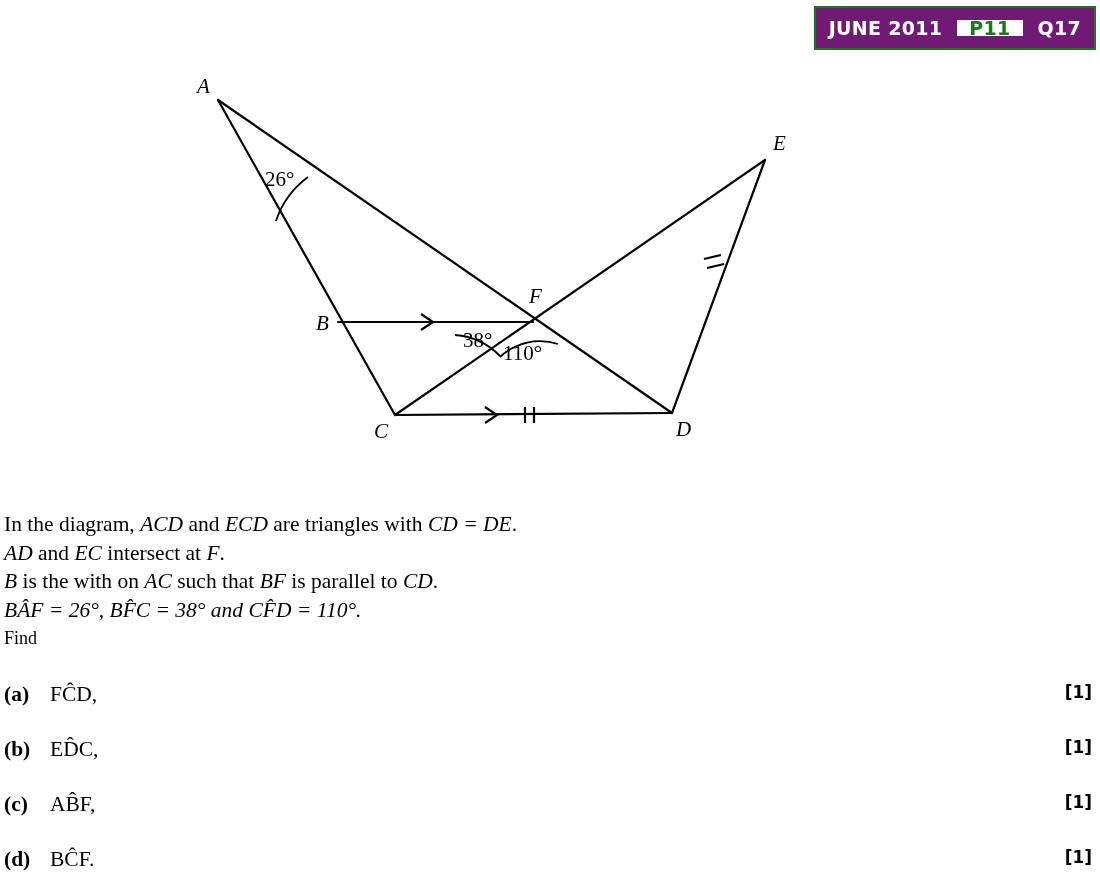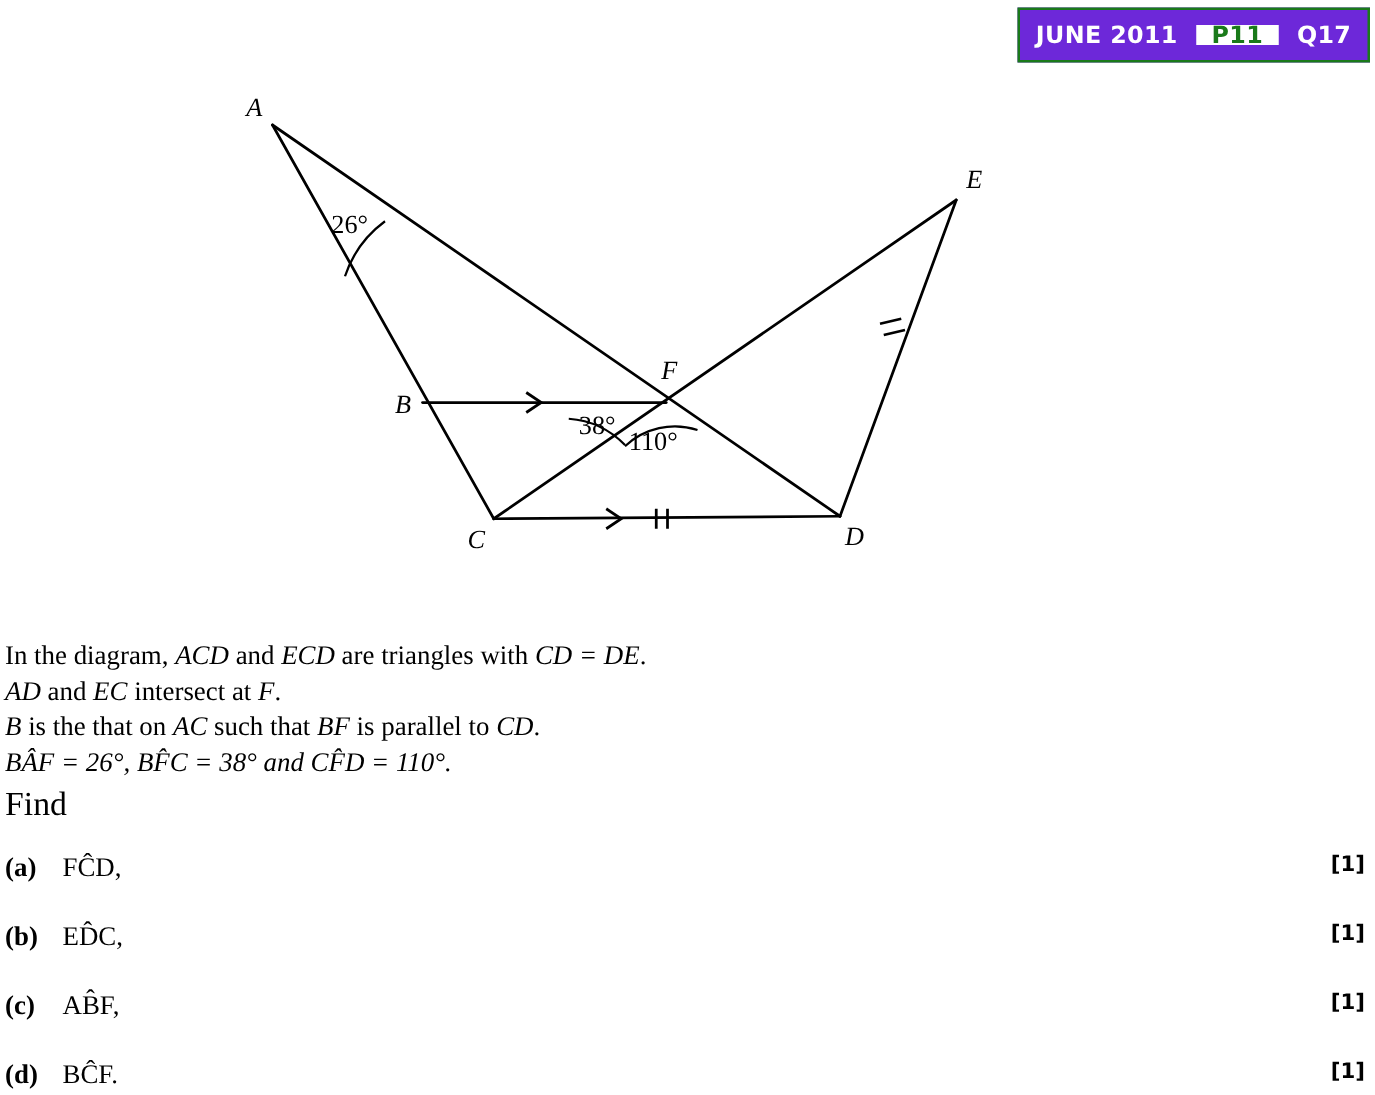--- a/index.html
+++ b/index.html
@@ -16,21 +16,21 @@
     overflow: hidden;
   }
 
   
   .badge {
     position: absolute;
     top: 6px;
     right: 4px;
     display: flex;
     align-items: stretch;
-    background: #6d28d9;
+    background: #701a75;
     border: 2px solid #1a7a1a;
     height: 44px;
     box-sizing: border-box;
     justify-content: space-between;
   }
   .badge-cell {
     display: flex;
     align-items: center;
     justify-content: center;
     font-family: "DejaVu Sans", sans-serif;
@@ -79,21 +79,21 @@
     line-height: 28.5px;
     margin-top: 24px;
   }
   .stem .line { white-space: nowrap; }
   .it { font-style: italic; }
 
   .find {
     position: absolute;
     left: 4px;
     top: 628px;
-    font-size: 27px;
+    font-size: 18px;
   }
 
   .parts {
     position: absolute;
     left: 4px;
     top: 682px;
     width: 1092px;
   }
   .part {
     position: relative;
@@ -187,21 +187,21 @@
 </div>
 
 <div class="stem">
   <div class="line">
     <span>In the diagram, </span><span class="it">ACD</span><span> and </span><span class="it">ECD</span><span> are triangles with </span><span class="it">CD = DE</span><span>.</span>
   </div>
   <div class="line">
     <span class="it">AD</span><span> and </span><span class="it">EC</span><span> intersect at </span><span class="it">F</span><span>.</span>
   </div>
   <div class="line">
-    <span class="it">B</span><span> is the that on </span><span class="it">AC</span><span> such that </span><span class="it">BF</span><span> is parallel to </span><span class="it">CD</span><span>.</span>
+    <span class="it">B</span><span> is the with on </span><span class="it">AC</span><span> such that </span><span class="it">BF</span><span> is parallel to </span><span class="it">CD</span><span>.</span>
   </div>
   <div class="line it">BÂF = 26°, BF̂C = 38°  and CF̂D = 110°.</div>
 </div>
 
 <div class="find">Find</div>
 
 <div class="parts">
   <div class="part">
     <span class="part-label">(a)</span>
     <span class="part-text">FĈD,</span>

